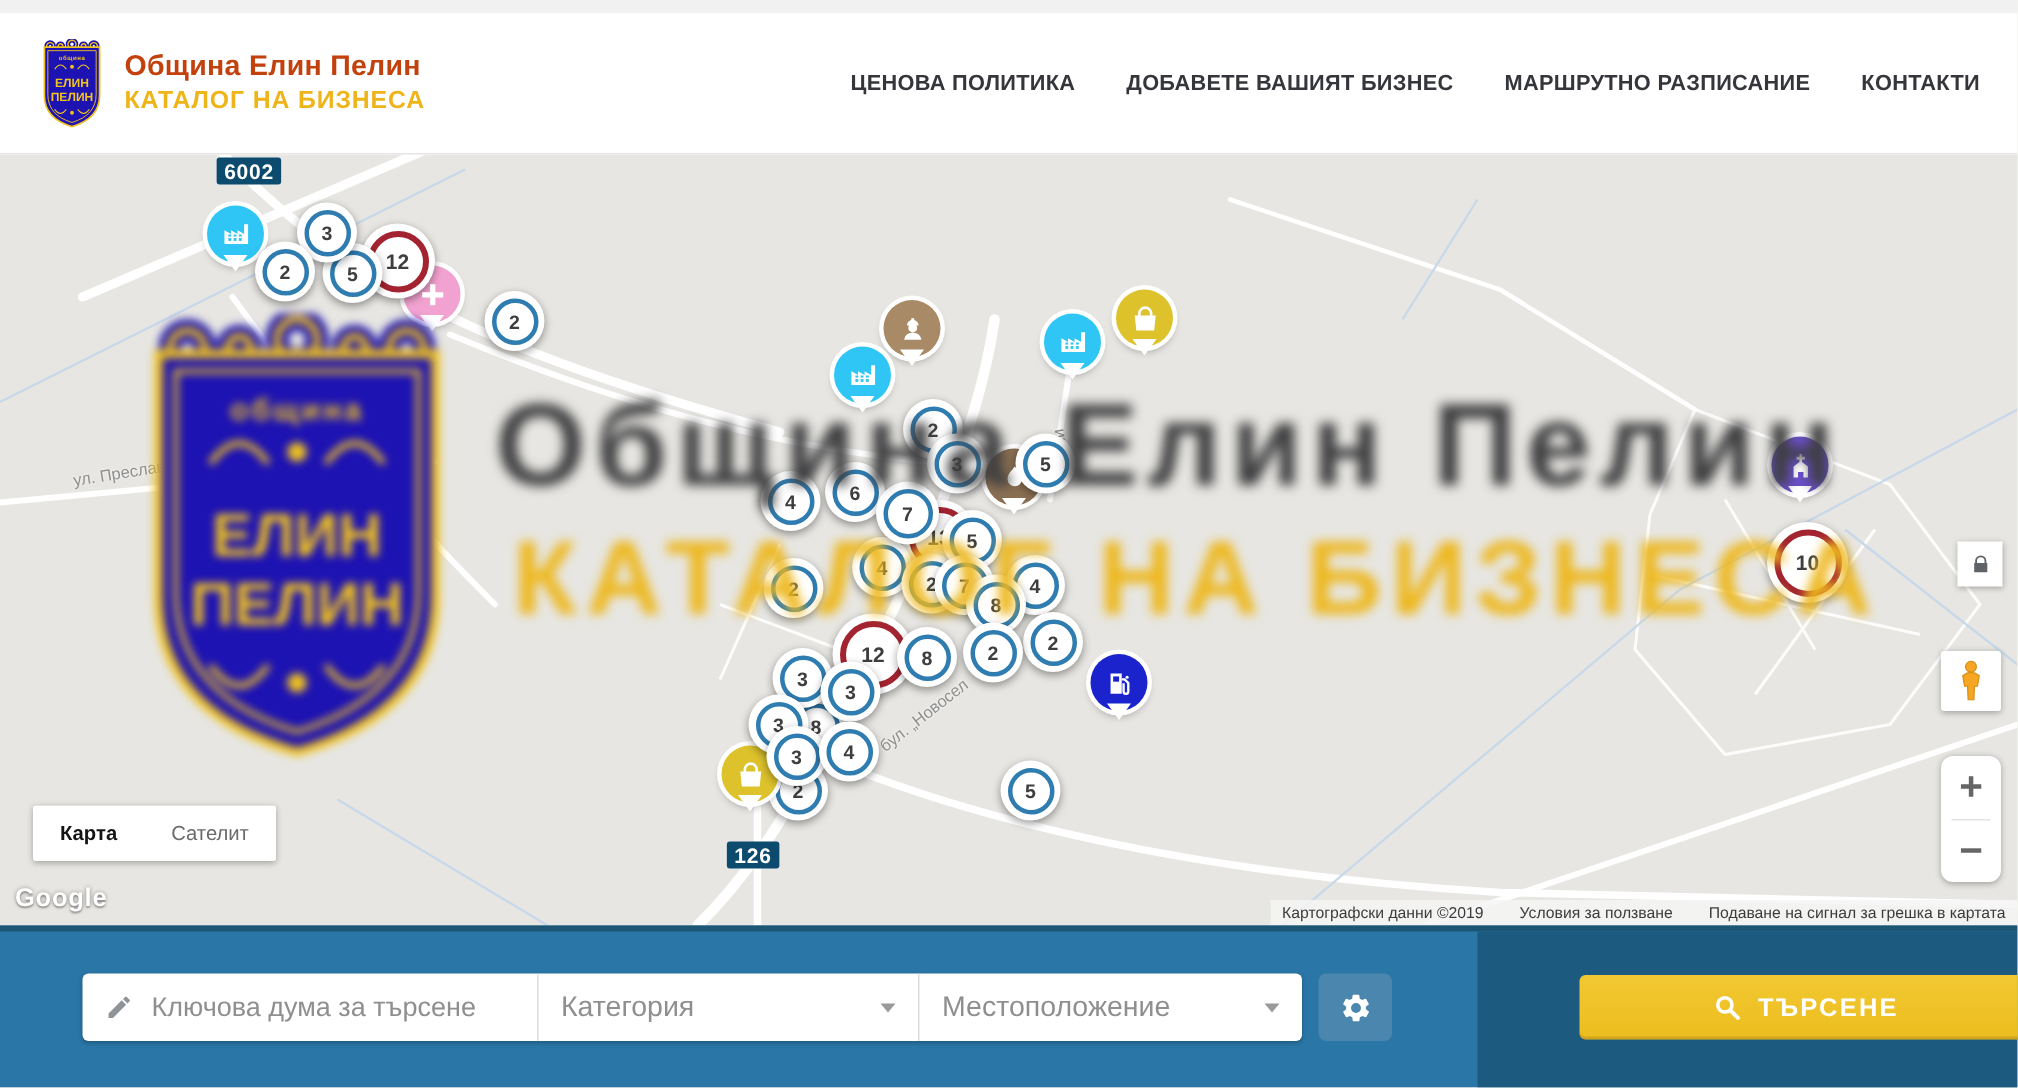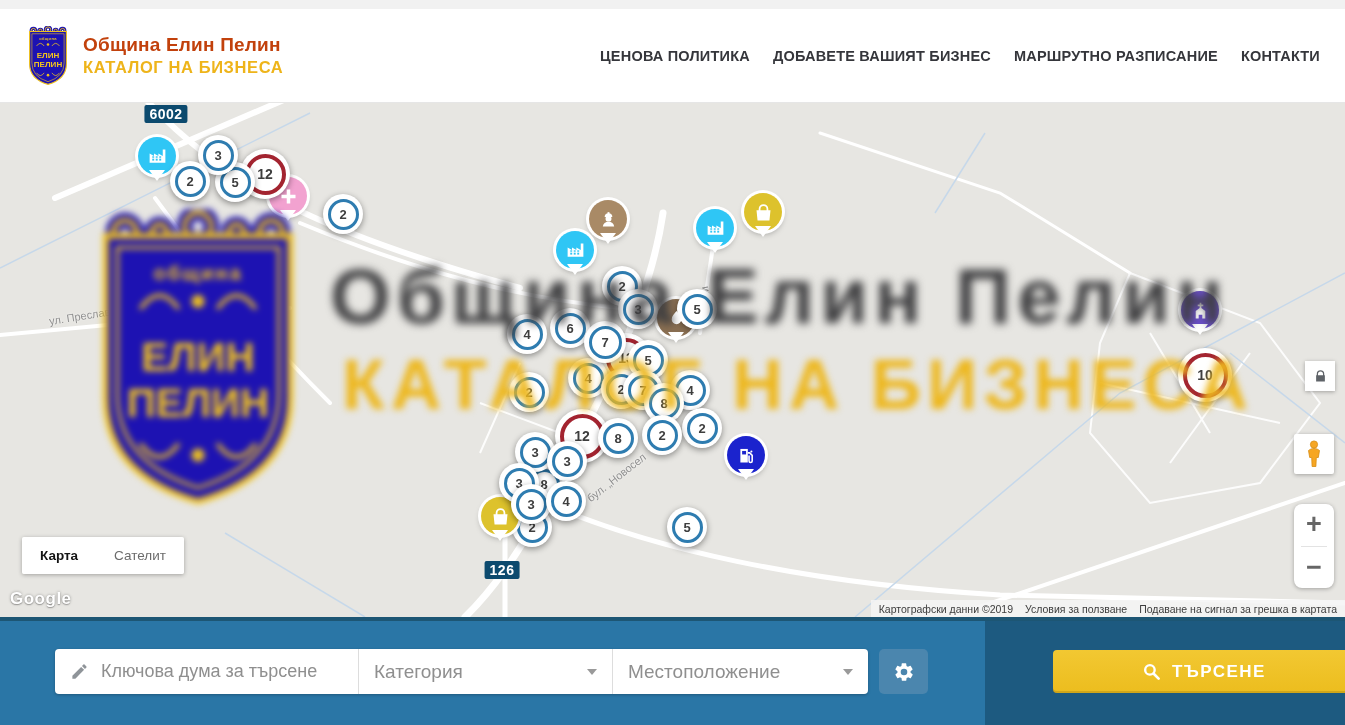--- a/index.html
+++ b/index.html
@@ -8,21 +8,21 @@
 
   
   .topstrip { height:9px; background:#f1f1f1; }
   header { height:94px; background:#fff; border-bottom:1px solid #e6e6e6; display:flex; align-items:center; padding:0 25px; position:relative; z-index:60; }
   .logo { display:flex; align-items:center; gap:12px; cursor:pointer; }
   .logo-shield { width:46px; height:60px; flex:0 0 auto; }
   .logo-shield svg { width:100%; height:100%; }
   .logo-text { display:flex; flex-direction:column; gap:2px; }
   .logo-title { font-size:19px; font-weight:bold; color:#c2410c; letter-spacing:.2px; }
   .logo-sub { font-size:16.5px; font-weight:bold; color:#eeb41a; letter-spacing:.6px; font-stretch:condensed;text-align:center; }
-  nav { margin-left:auto; display:flex; gap:23px; }
+  nav { margin-left:auto; display:flex; gap:34px; }
   nav a { font-size:14.5px; font-weight:bold; color:#35363b; text-decoration:none; letter-spacing:.2px; font-stretch:condensed; cursor:pointer; white-space:nowrap; }
 
   
   .map { position:relative; width:1345px; height:514px; background:#e7e6e2; overflow:hidden; }
   .roads { position:absolute; left:0; top:0; z-index:1; }
 
   .street { position:absolute; color:#8f8f8f; font-size:11px; white-space:nowrap; z-index:2; text-shadow:0 0 2px #fff; transform-origin:left bottom; }
   .badge { position:absolute; background:#0c4a6e; color:#fff; font-size:14px; font-weight:bold; padding:1px 5px; border-radius:2px; transform:translate(-50%,-50%); z-index:2; letter-spacing:.5px; }
 
   .markers { position:absolute; inset:0; z-index:3; }
@@ -48,21 +48,21 @@
             letter-spacing:6px; white-space:nowrap; filter:blur(3.5px); font-stretch:condensed; }
 
   .maptype { position:absolute; left:22px; top:434px; display:flex; z-index:40; box-shadow:0 1px 4px rgba(0,0,0,.3); border-radius:2px; overflow:hidden; }
   .maptype button { background:#fff; border:none; height:37px; padding:0 18px; font-size:13.5px; font-family:inherit; cursor:pointer; color:#6b6b6b; }
   .maptype button.active { font-weight:bold; color:#141414; }
 
   .google-logo { position:absolute; left:10px; bottom:8px; z-index:40; color:#fff; font-size:17px; font-weight:bold; letter-spacing:.5px; cursor:pointer;
                  text-shadow:0 0 3px rgba(0,0,0,.35), 0 1px 1px rgba(0,0,0,.25); }
 
   .attrib { position:absolute; right:0; bottom:0; height:17px; z-index:40; background:rgba(245,245,245,.85);
-            display:flex; align-items:center; gap:12px; font-size:10.5px; color:#3c3c3c; padding:0 8px; }
+            display:flex; align-items:center; gap:24px; font-size:10.5px; color:#3c3c3c; padding:0 8px; }
   .attrib span { white-space:nowrap; cursor:default; }
   .attrib span.link { cursor:pointer; }
 
   .ctl { position:absolute; background:#fff; box-shadow:0 1px 4px rgba(0,0,0,.3); z-index:40; display:flex; align-items:center; justify-content:center; cursor:pointer; }
   .ctl-lock { left:1305px; top:258px; width:30px; height:30px; }
   .ctl-peg { left:1294px; top:331px; width:40px; height:40px; border-radius:2px; }
   .ctl-zoom { left:1294px; top:401px; width:40px; height:84px; border-radius:8px; flex-direction:column; padding:0; }
   .zoombtn { width:100%; height:42px; background:none; border:none; font-size:27px; color:#666; font-weight:bold; cursor:pointer; line-height:1; font-family:inherit; }
   .zoomdiv { width:26px; height:1px; background:#e3e3e3; }
 

